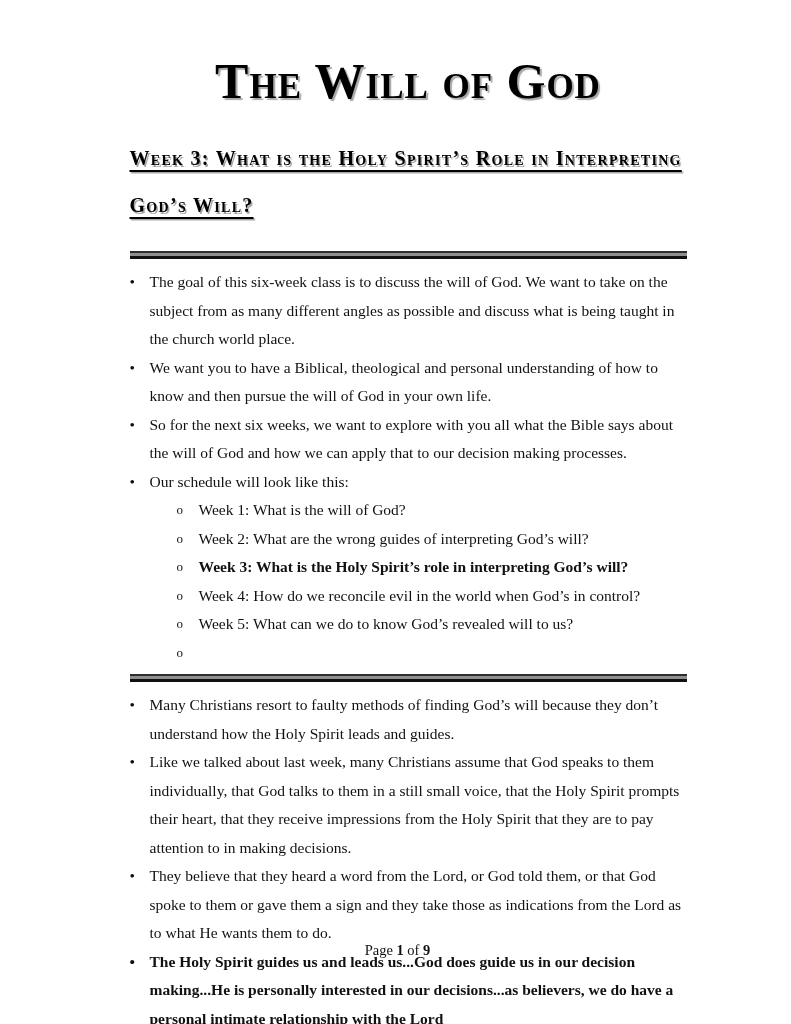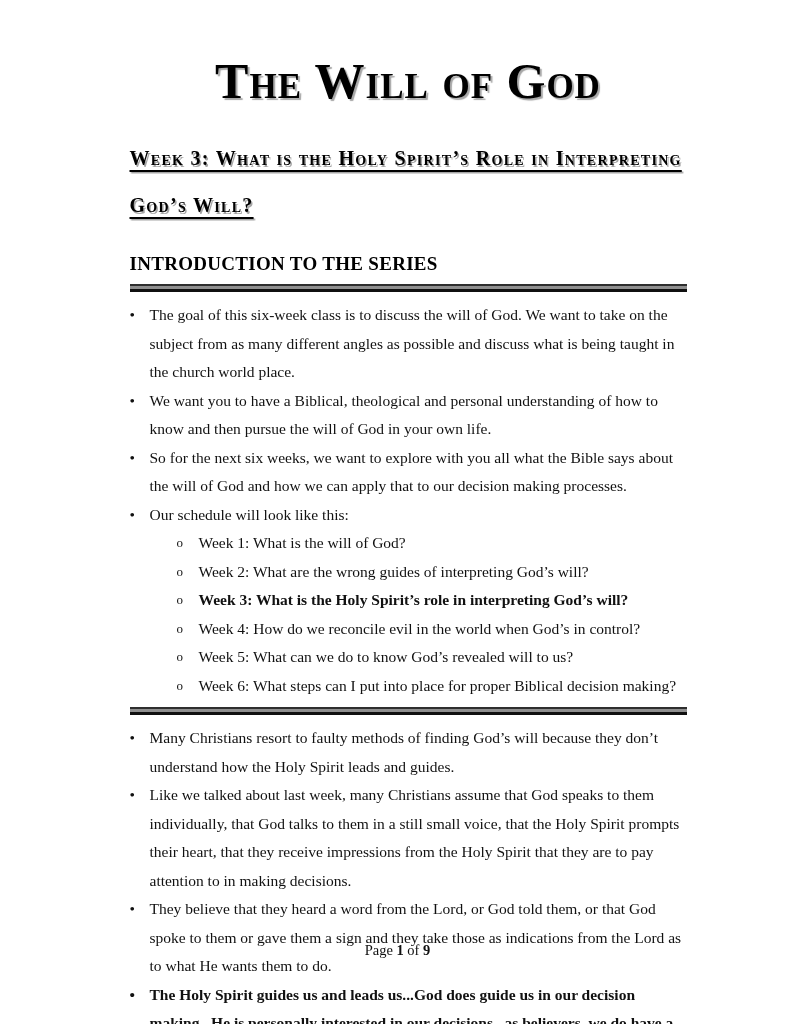--- a/index.html
+++ b/index.html
@@ -108,21 +108,20 @@
 <body>
 
 <div class="page">
   <div class="content">
 
     <h1 class="doc-title">The Will of God</h1>
 
     <h2 class="week-heading">Week 3: What is the Holy Spirit’s Role in Interpreting God’s Will?</h2>
 
     <section>
-      <h3 class="sec-heading">INTRODUCTION TO THE SERIES</h3>
       <div class="rule"></div>
 
       <div class="bullets">
         <div class="bullet">
           <span class="marker">•</span>
           <span class="btext">The goal of this six-week class is to discuss the will of God. We want to take on the subject from as many different angles as possible and discuss what is being taught in the church world place.</span>
         </div>
         <div class="bullet">
           <span class="marker">•</span>
           <span class="btext">We want you to have a Biblical, theological and personal understanding of how to know and then pursue the will of God in your own life.</span>
@@ -152,21 +151,20 @@
           <div class="sub-bullet">
             <span class="marker">o</span>
             <span class="btext">Week 4: How do we reconcile evil in the world when God’s in control?</span>
           </div>
           <div class="sub-bullet">
             <span class="marker">o</span>
             <span class="btext">Week 5: What can we do to know God’s revealed will to us?</span>
           </div>
           <div class="sub-bullet">
             <span class="marker">o</span>
-            <span class="btext">Week 6: What steps can I put into place for proper Biblical decision making?</span>
           </div>
         </div>
       </div>
     </section>
 
     <section>
       <div class="rule"></div>
 
       <div class="bullets">
         <div class="bullet">

